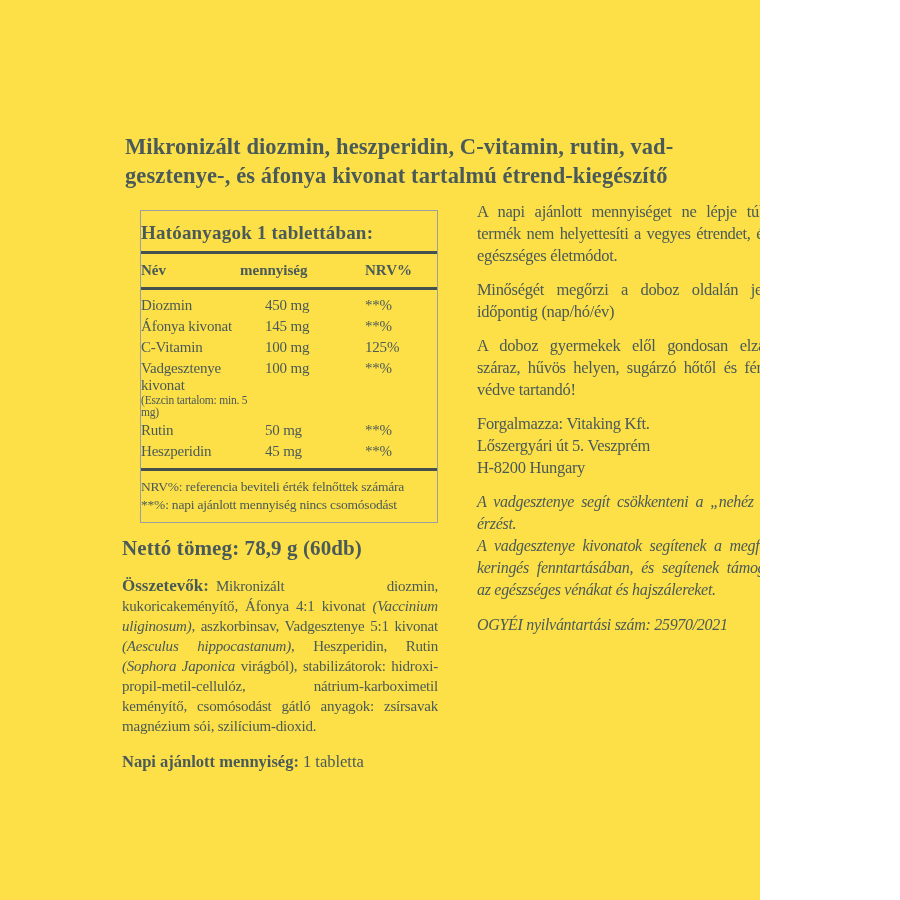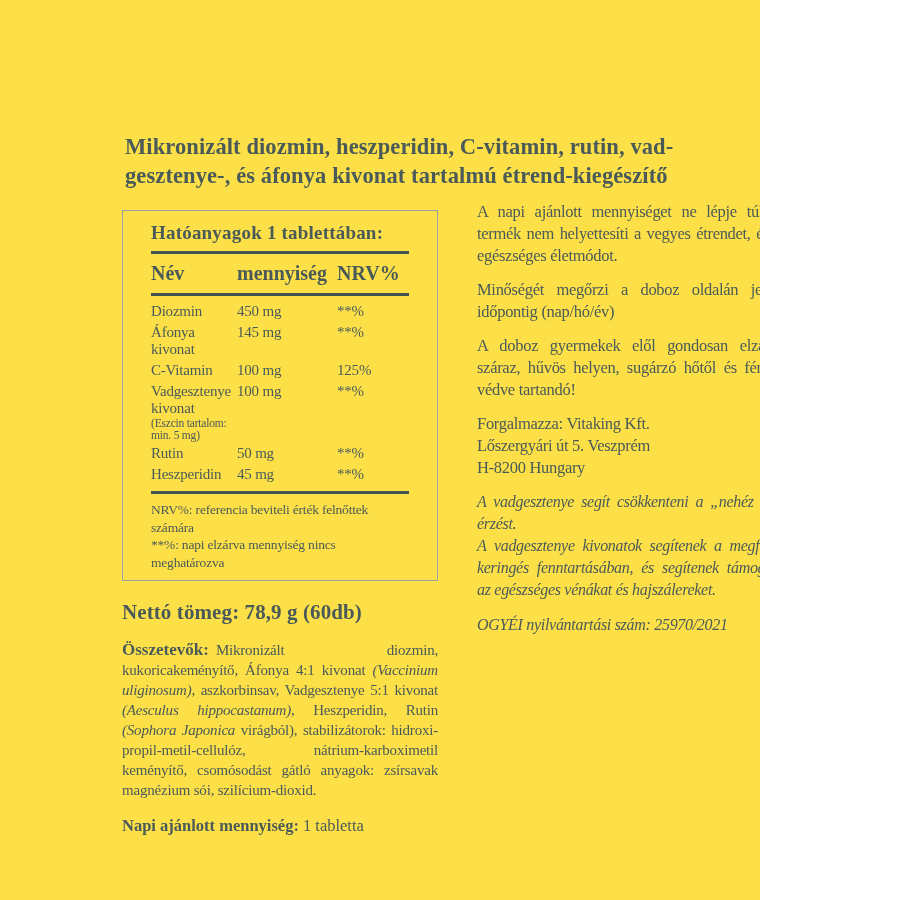--- a/index.html
+++ b/index.html
@@ -10,37 +10,37 @@
   }
   
   .product-title{
     position:absolute;left:125px;top:132px;width:690px;
     font-size:22.5px;font-weight:bold;line-height:29px;letter-spacing:0.1px;
   }
   
   .left-col{position:absolute;left:122px;top:210px;width:316px;}
   .right-col{position:absolute;left:477px;top:201px;width:312px;}
   
-  .facts{border:1px solid #9aa0a0;padding:8px 28px 9px;box-sizing:border-box;}
+  .facts{border:1px solid #9aa0a0;padding:8px 0 9px;box-sizing:border-box;margin-left:18px;}
   .facts-title{font-size:19px;font-weight:bold;margin:3px 0 7px;letter-spacing:0.2px;}
   .rule{border:none;border-top:3px solid #44514f;margin:0;height:0;}
   .facts-header{
     display:grid;grid-template-columns:1fr 100px 72px;
-    font-size:20px;font-weight:bold;padding:8px 0 8px;align-items:baseline;
+    font-size:15px;font-weight:bold;padding:8px 0 8px;align-items:baseline;gap:25px;
   }
   .col-amount,.col-nrv{text-align:left;}
   .facts-rows{padding:5px 0 6px;}
   .facts-row{
     display:grid;grid-template-columns:1fr 100px 72px;
     font-size:15px;letter-spacing:-0.2px;align-items:start;padding:2px 0;
   }
   .row-note{font-size:11.5px;letter-spacing:-0.2px;margin-top:0px;}
   .facts-foot{font-size:13.5px;line-height:17.5px;letter-spacing:-0.2px;margin-top:7px;}
   
-  .net-weight{margin-top:19px;font-size:21px;font-weight:bold;letter-spacing:0.1px;}
+  .net-weight{margin-top:13px;font-size:21px;font-weight:bold;letter-spacing:0.1px;}
   .ingredients{
     margin:15px 0 0;font-size:15px;line-height:20px;letter-spacing:-0.2px;
     text-align:justify;
   }
   .ing-label{font-size:17px;font-weight:bold;margin-right:7px;letter-spacing:0;}
   .daily-dose{margin-top:16px;font-size:16.5px;}
   .daily-label{font-weight:bold;margin-right:4px;}
   
   .rp{
     margin:0 0 12px;font-size:16.5px;line-height:22px;letter-spacing:-0.3px;
@@ -103,21 +103,21 @@
         </div>
         <div class="facts-row">
           <div>Heszperidin</div>
           <div class="col-amount">45 mg</div>
           <div class="col-nrv">**%</div>
         </div>
       </div>
       <div class="rule"></div>
       <div class="facts-foot">
         <div>NRV%: referencia beviteli érték felnőttek számára</div>
-        <div>**%: napi elzárva mennyiség nincs meghatározva</div>
+        <div>**%: napi ajánlott mennyiség nincs csomósodást</div>
       </div>
     </div>
 
     <div class="net-weight">Nettó tömeg: 78,9 g (60db)</div>
 
     <p class="ingredients"><span class="ing-label">Összetevők:</span><span>Mikronizált diozmin, kukoricakeményítő, Áfonya 4:1 kivonat </span><i>(Vaccinium uliginosum)</i><span>, aszkorbinsav, Vadgesztenye 5:1 kivonat </span><i>(Aesculus hippocastanum)</i><span>, Heszperidin, Rutin </span><i>(Sophora Japonica</i><span> virágból), stabilizátorok: hidroxi-propil-metil-cellulóz, nátrium-karboximetil keményítő, csomósodást gátló anyagok: zsírsavak magnézium sói, szilícium-dioxid.</span></p>
 
     <div class="daily-dose"><span class="daily-label">Napi ajánlott mennyiség:</span><span>1 tabletta</span></div>
 
   </div>

